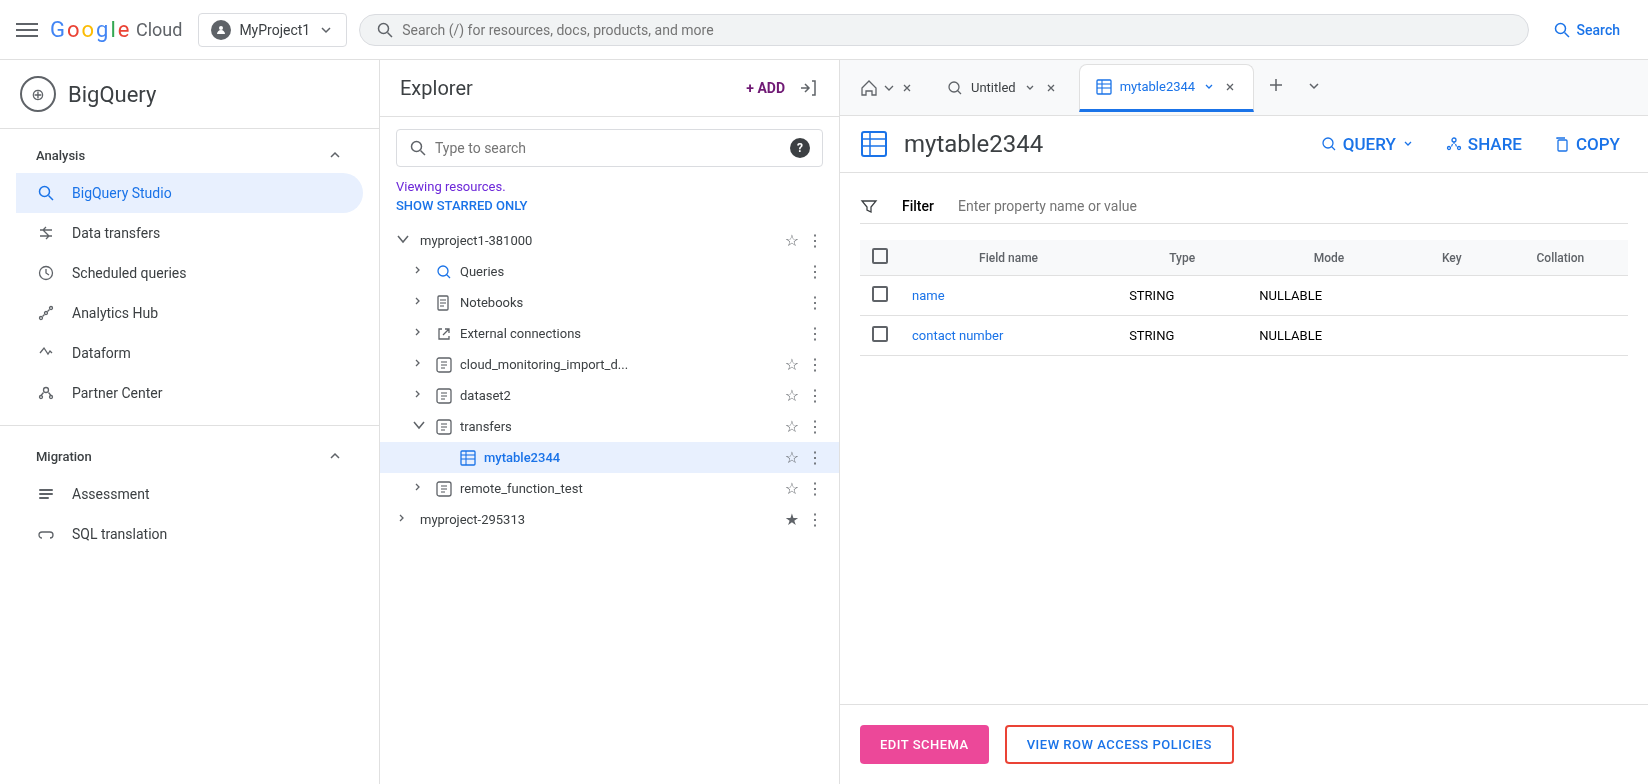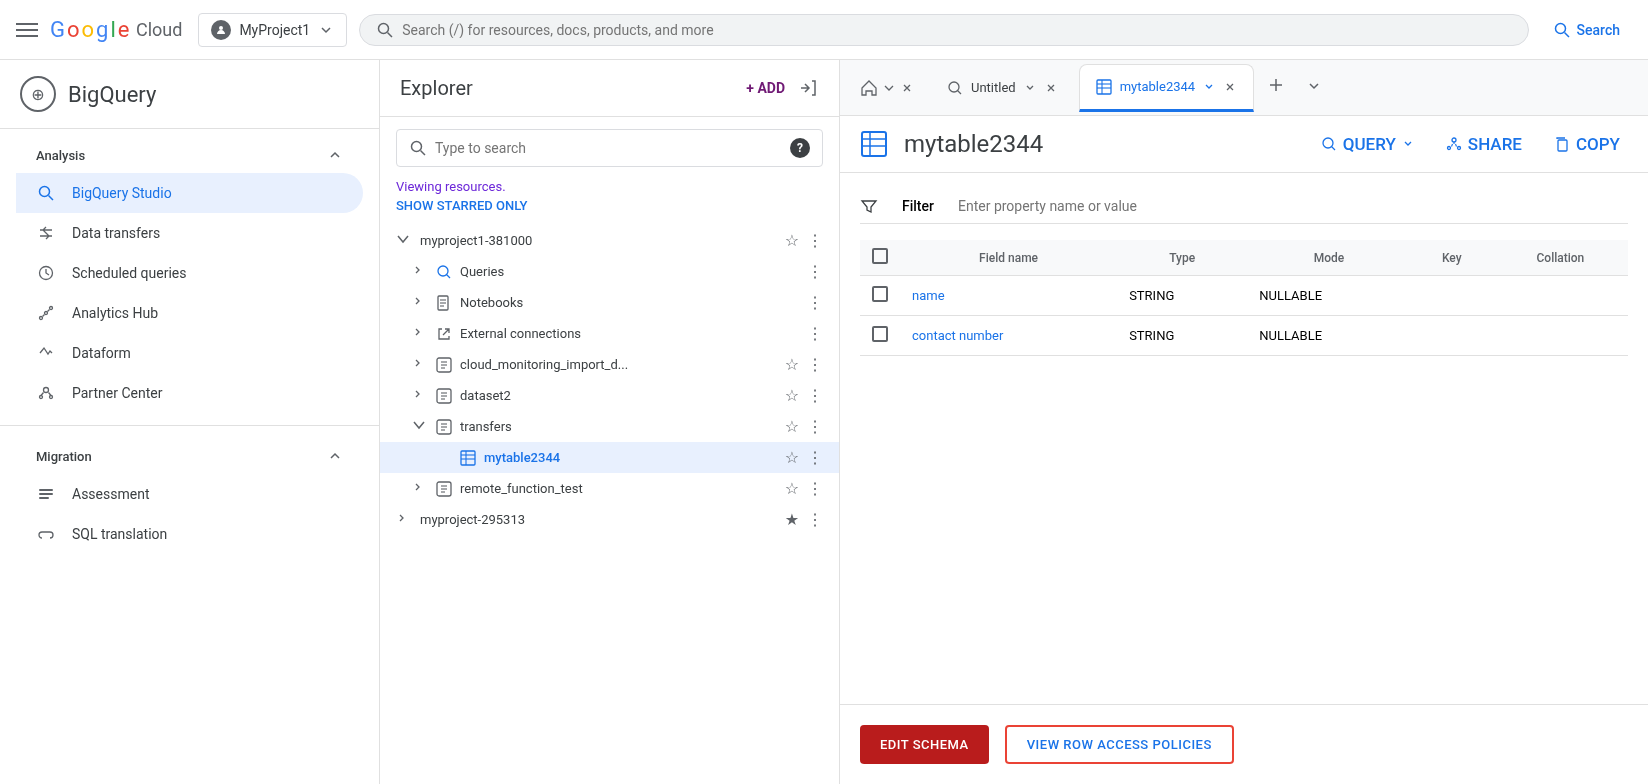--- a/index.html
+++ b/index.html
@@ -145,21 +145,21 @@
       padding: 8px 12px; border-bottom: 1px solid #e0e0e0; background: #f8f9fa;
     }
     .schema-table td { padding: 10px 12px; border-bottom: 1px solid #e0e0e0; font-size: 13px; }
     .schema-table .field-link { color: #1a73e8; cursor: pointer; text-decoration: none; }
     .checkbox { width: 16px; height: 16px; border: 2px solid #5f6368; border-radius: 2px; display: inline-block; }
     .checkbox.header { border-color: #5f6368; }
 
     
     .bottom-actions { padding: 20px; display: flex; gap: 16px; border-top: 1px solid #e0e0e0; }
     .edit-schema-btn {
-      padding: 10px 20px; background: #b91c1c; color: #fff; font-weight: 500;
+      padding: 10px 20px; background: #ec4899; color: #fff; font-weight: 500;
       font-size: 13px; border: none; border-radius: 4px; cursor: pointer; letter-spacing: 0.5px;
     }
     .view-row-btn {
       padding: 10px 20px; background: #fff; color: #1a73e8; font-weight: 500;
       font-size: 13px; border: 2px solid #ea4335; border-radius: 4px; cursor: pointer; letter-spacing: 0.5px;
     }
 
     
     ::-webkit-scrollbar { width: 6px; height: 6px; }
     ::-webkit-scrollbar-track { background: #f1f3f4; }

